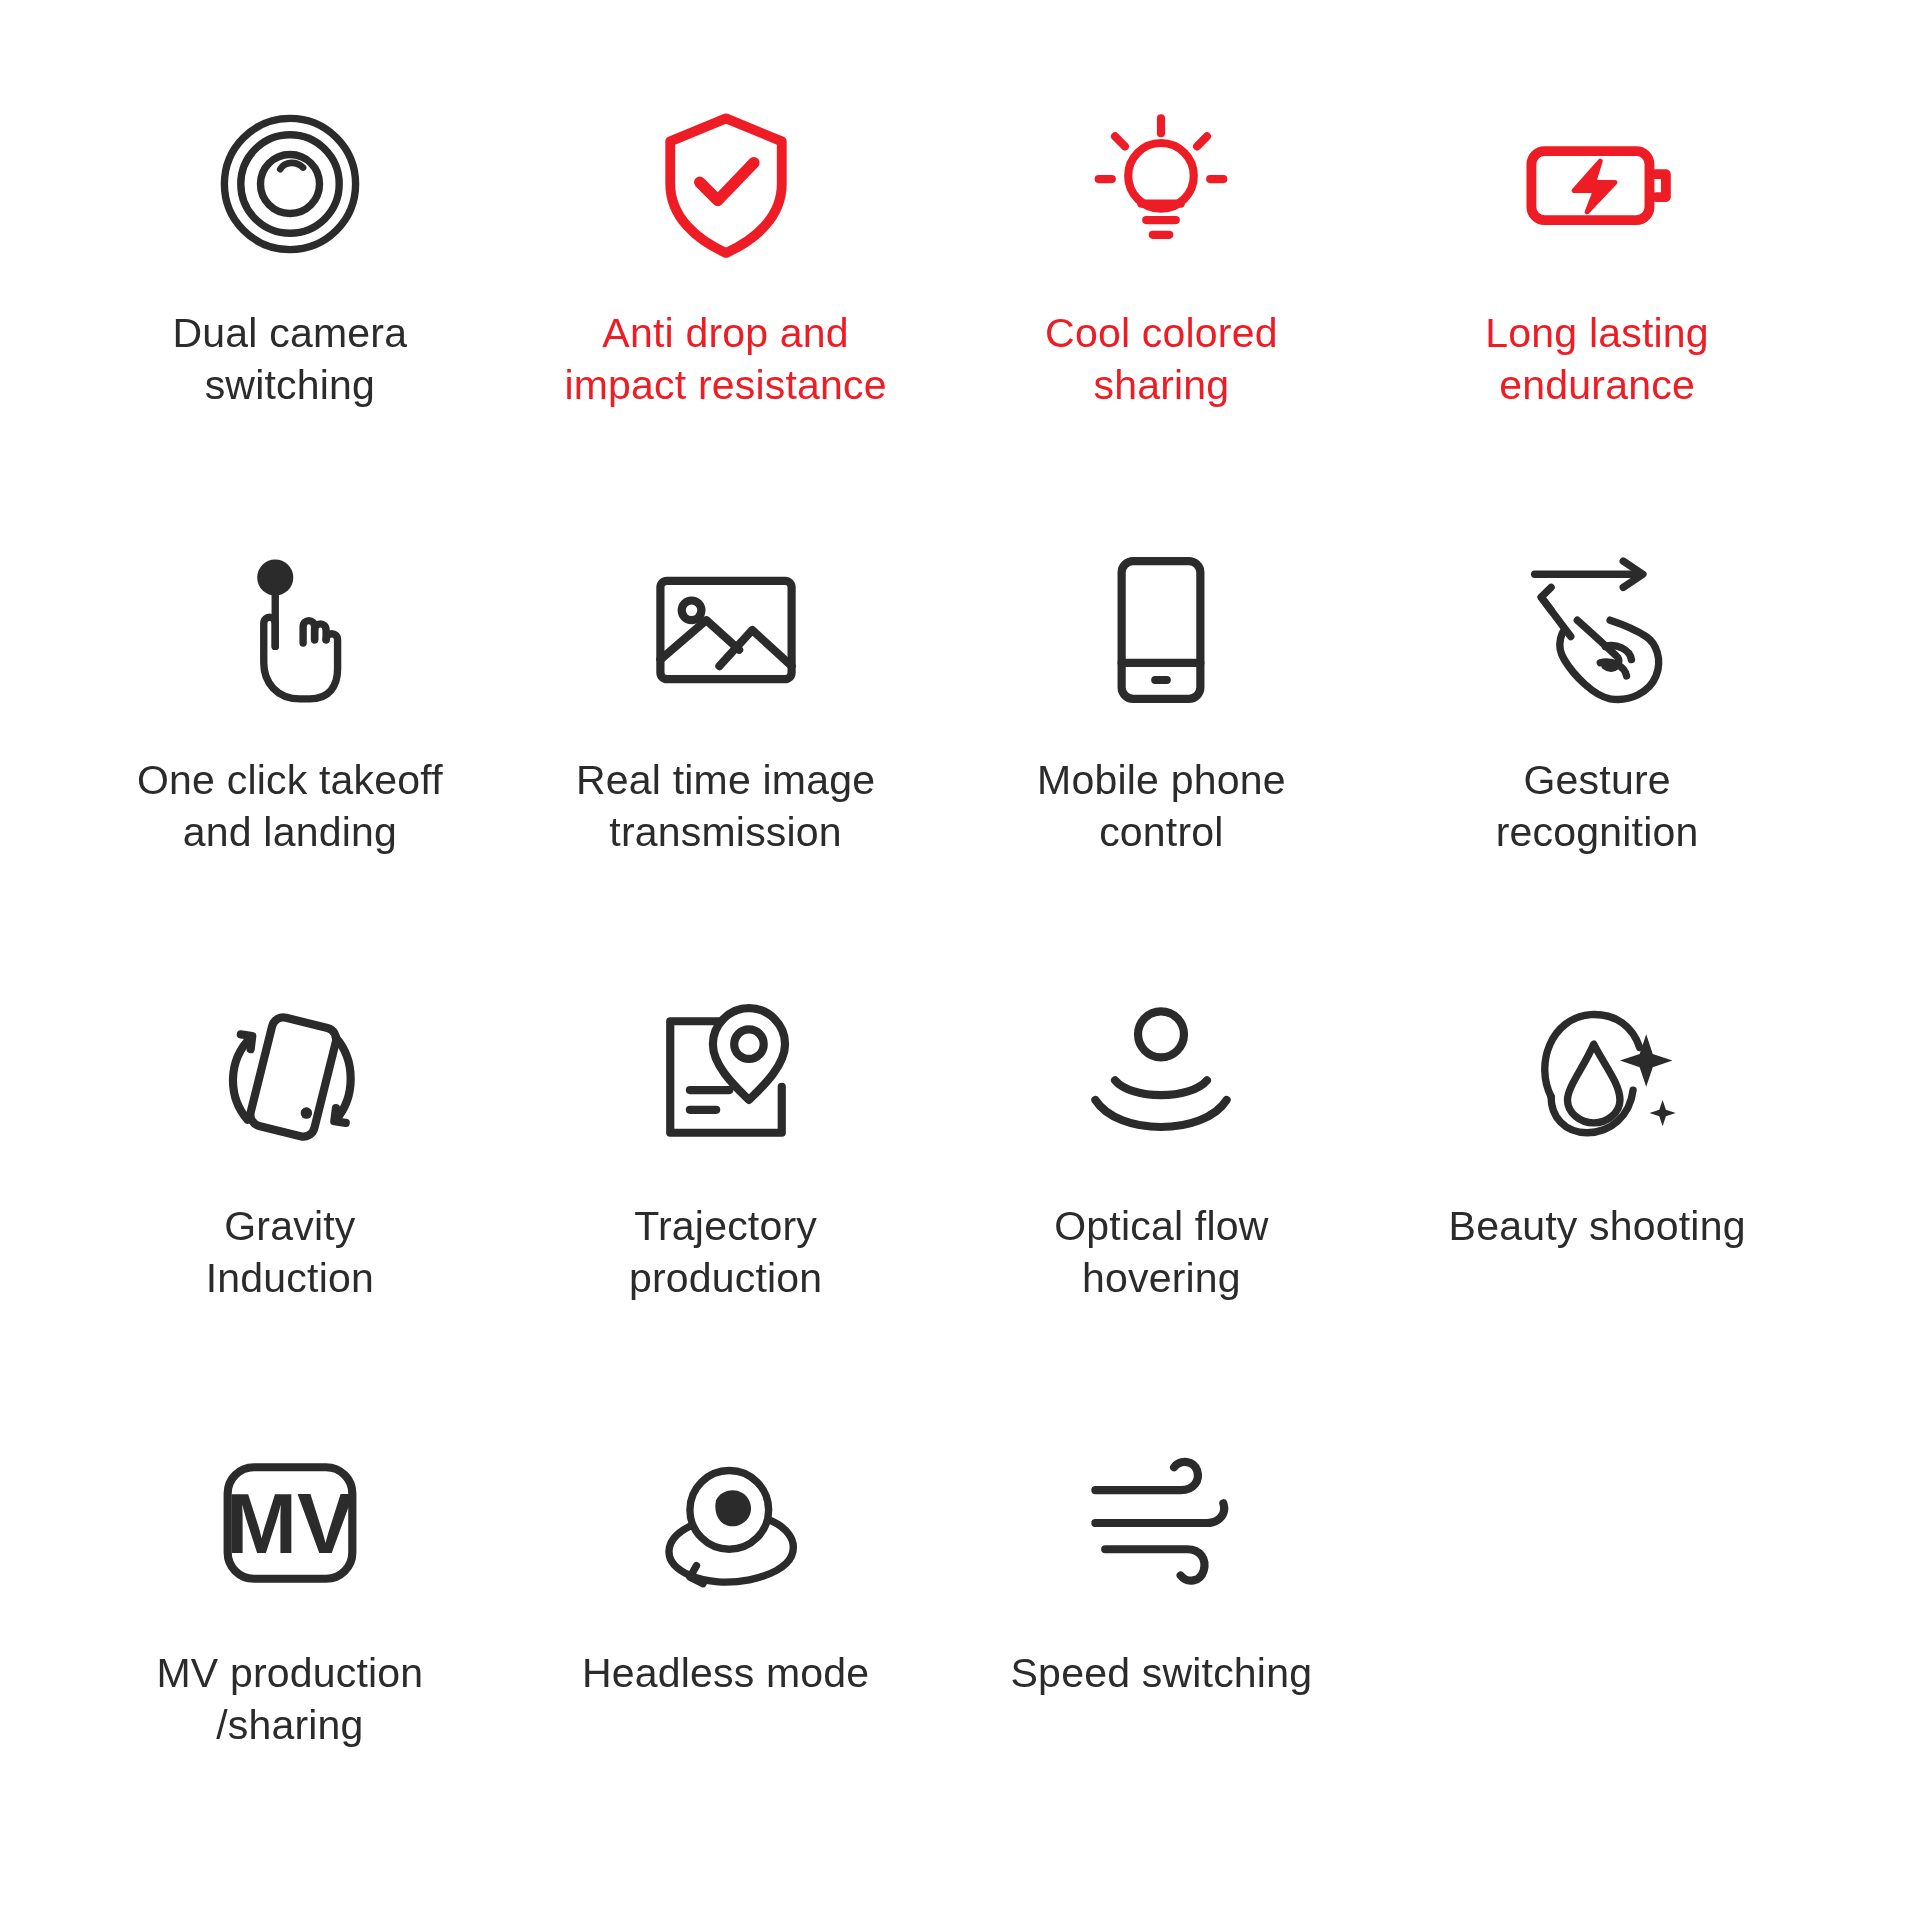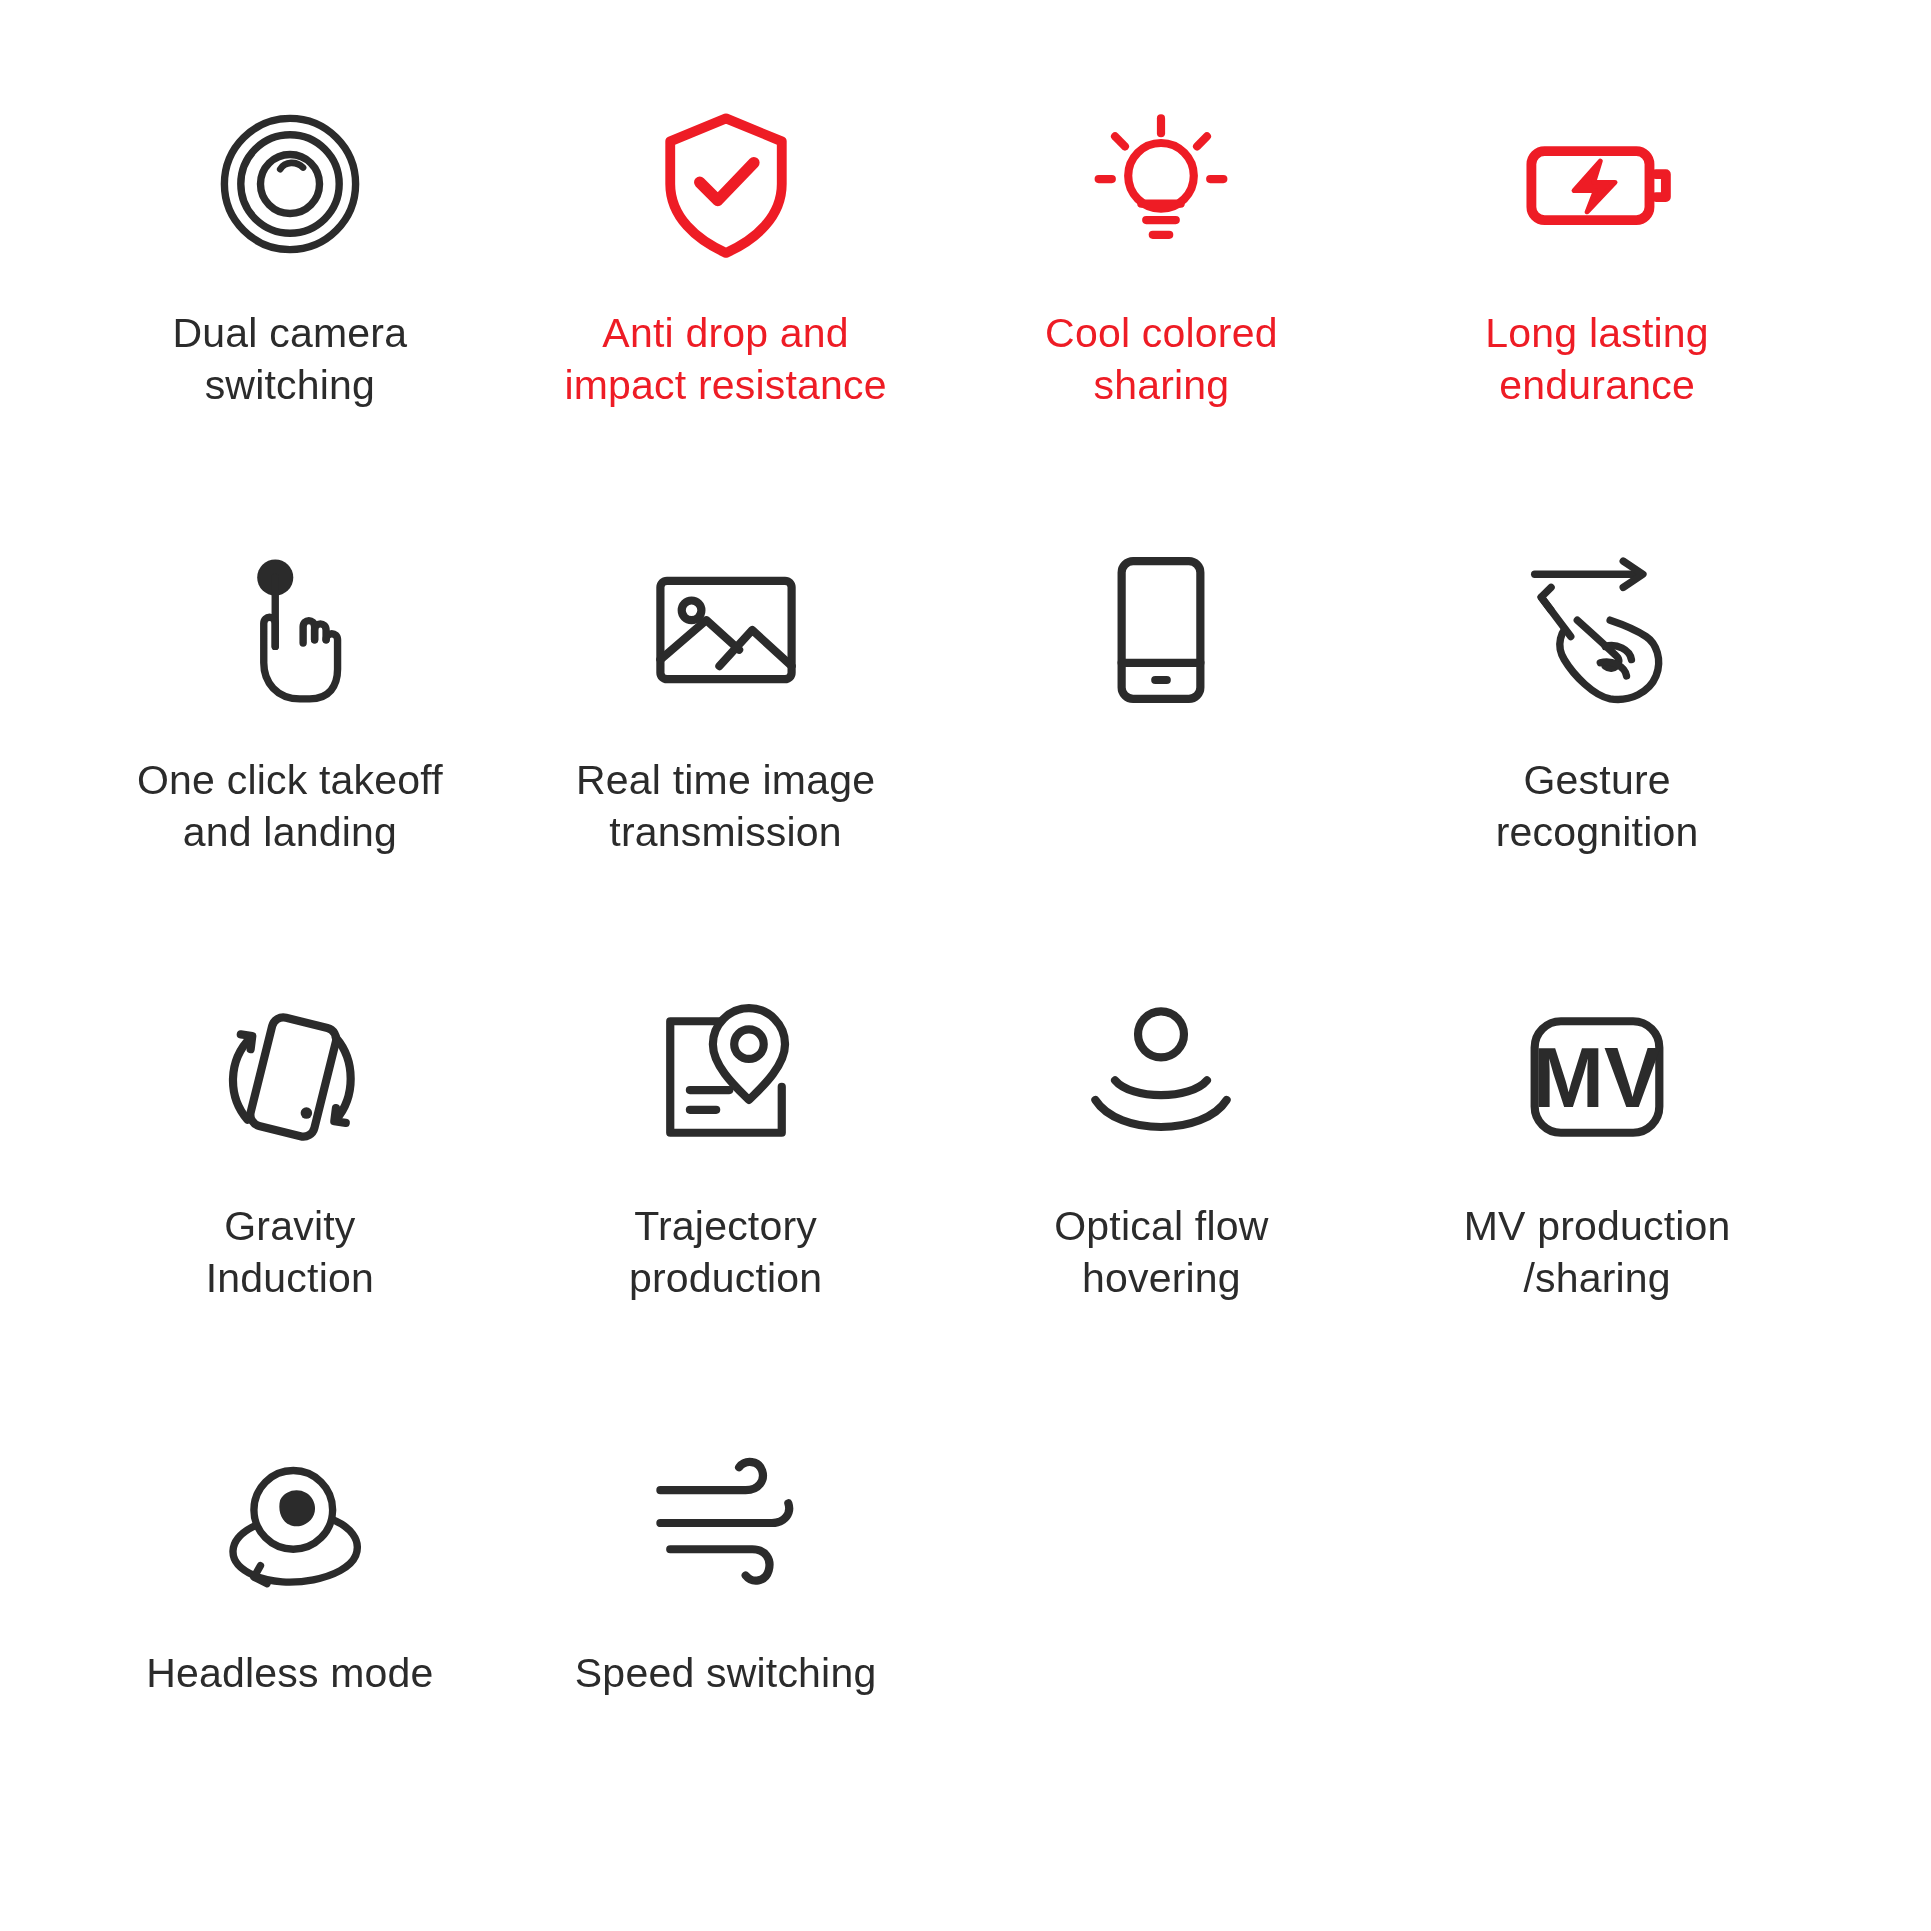--- a/index.html
+++ b/index.html
@@ -146,20 +146,22 @@
   </div>
 
   <div class="cell">
     <div class="icon-wrap">
       <svg width="164" height="164" viewBox="0 0 100 100" fill="none" stroke="#2b2b2b" stroke-width="5" stroke-linejoin="round" stroke-linecap="round">
         <rect x="26" y="8" width="48" height="84" rx="7"></rect>
         <path d="M26 70 H74"></path>
         <rect x="44" y="78" width="12" height="5" rx="2.5" fill="#2b2b2b" stroke="none"></rect>
       </svg>
     </div>
+    <div class="label">Mobile phone
+control</div>
   </div>
 
   <div class="cell">
     <div class="icon-wrap">
       <svg width="164" height="164" viewBox="0 0 100 100" fill="none" stroke="#2b2b2b" stroke-width="4.5" stroke-linecap="round" stroke-linejoin="round">
         <path d="M12 16 H76"></path>
         <path d="M66 8 L78 16 L66 24"></path>
         <path d="M16 30 L34 54"></path>
         <path d="M22 24 L16 30 L22 38"></path>
         <path d="M38 44 C38 44 58 62 62 66 C66 70 60 76 55 72"></path>
@@ -206,20 +208,32 @@
       <svg width="164" height="164" viewBox="0 0 100 100" fill="none" stroke="#2b2b2b" stroke-width="5" stroke-linecap="round">
         <circle cx="50" cy="24" r="14"></circle>
         <path d="M22 52 C32 64 68 64 78 52"></path>
         <path d="M10 64 C24 86 76 86 90 64"></path>
       </svg>
     </div>
     <div class="label">Optical flow
 hovering</div>
   </div>
 
+  <div class="cell">
+    <div class="icon-wrap">
+      <svg width="164" height="164" viewBox="0 0 100 100" fill="none" stroke="#2b2b2b" stroke-width="4.5" stroke-linecap="round" stroke-linejoin="round">
+        <path d="M22 62 C12 42 22 14 46 12 C62 11 72 20 76 32"></path>
+        <path d="M22 62 C22 74 30 84 44 84 C58 84 70 74 72 58"></path>
+        <path d="M48 30 C42 44 32 56 32 64 C32 72 40 78 48 78 C56 78 64 72 64 64 C64 54 54 42 48 30 Z"></path>
+        <path d="M80 24 L84 36 L96 40 L84 44 L80 56 L76 44 L64 40 L76 36 Z" fill="#2b2b2b" stroke="none"></path>
+        <path d="M90 64 L92 70 L98 72 L92 74 L90 80 L88 74 L82 72 L88 70 Z" fill="#2b2b2b" stroke="none"></path>
+      </svg>
+    </div>
+    <div class="label">Beauty shooting</div>
+  </div>
 
   <div class="cell">
     <div class="icon-wrap">
       <svg width="164" height="164" viewBox="0 0 100 100" fill="none" stroke="#2b2b2b" stroke-width="5" stroke-linejoin="round">
         <rect x="12" y="16" width="76" height="68" rx="16"></rect>
         <text class="mv-text" x="50" y="68" text-anchor="middle" stroke="none">MV</text>
       </svg>
     </div>
     <div class="label">MV production
 /sharing</div>

